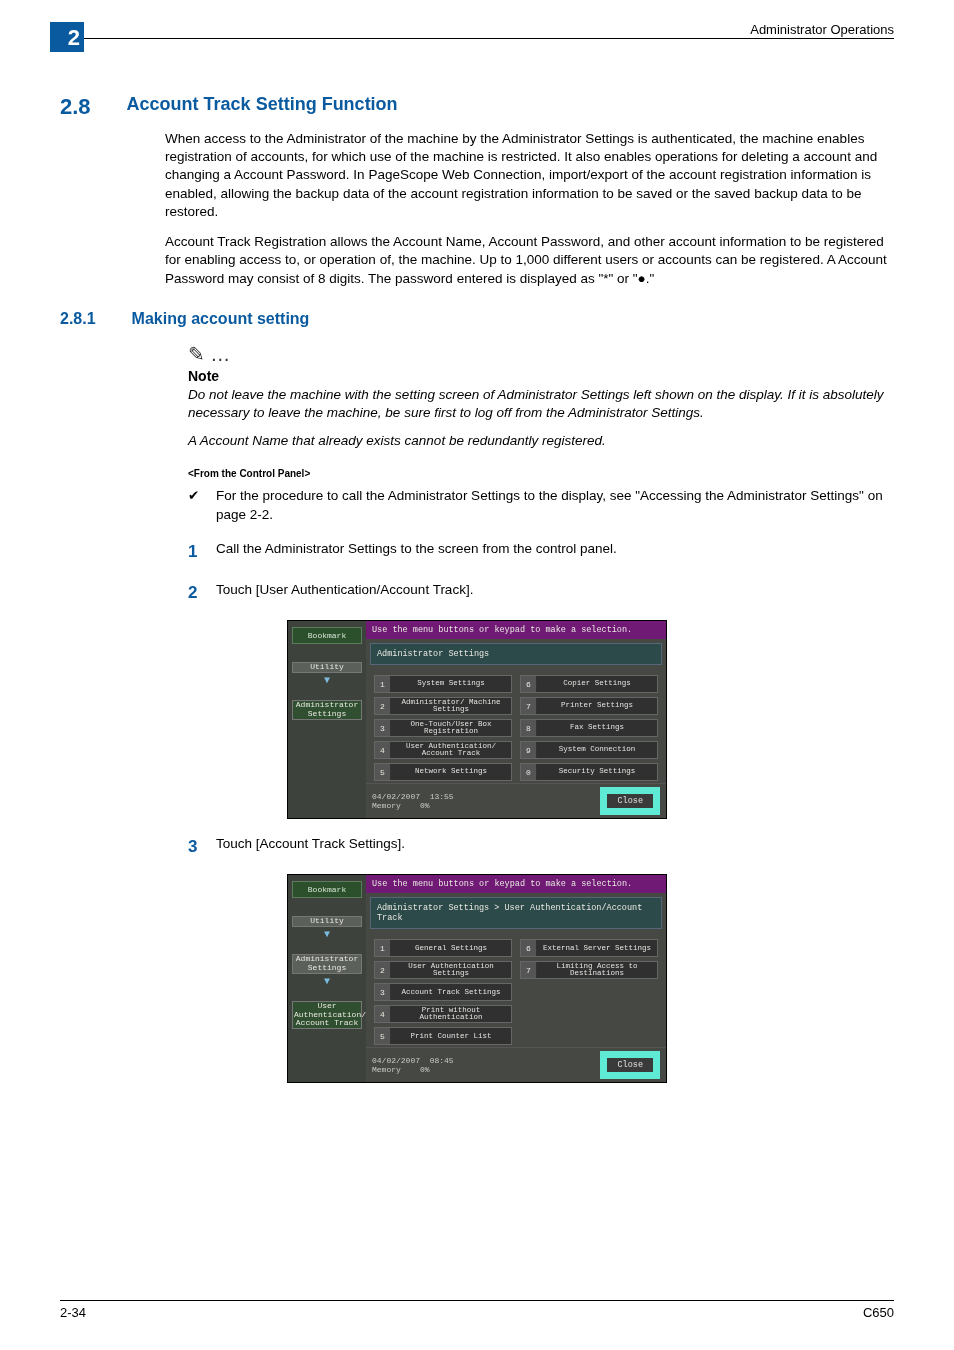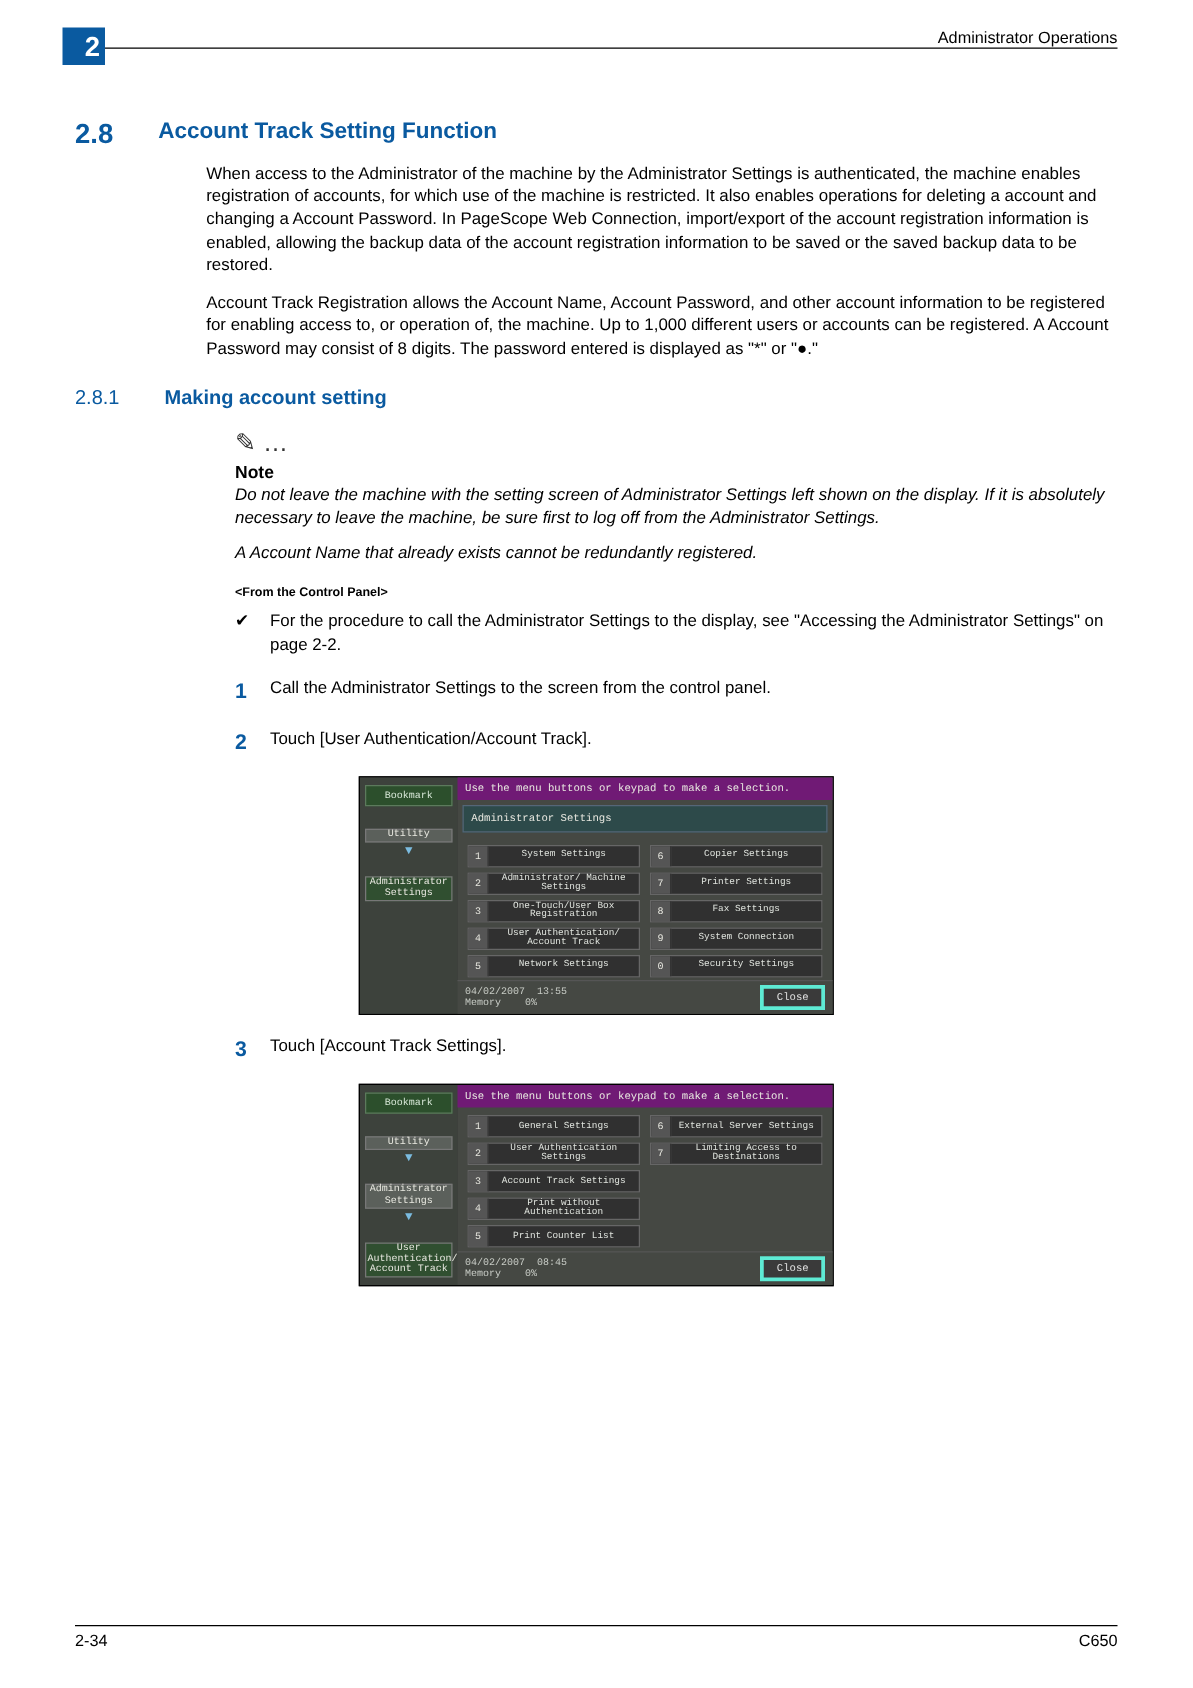--- a/index.html
+++ b/index.html
@@ -7,21 +7,21 @@
 .page{padding:30px 60px 40px 60px;min-height:1350px;position:relative}
 .top-rule{border-top:1px solid #000;margin-top:8px}
 .chapter-badge{position:absolute;top:22px;left:50px;width:34px;height:30px;background:#0a5aa0;color:#fff;font-weight:bold;font-size:22px;display:flex;align-items:flex-end;justify-content:flex-end;padding:0 4px 1px 0}
 .running-head{position:absolute;top:22px;right:60px;font-size:13px}
 .section-head{display:flex;gap:36px;margin-top:55px}
 .section-num{color:#0a5aa0;font-weight:bold;font-size:22px}
 .section-title{color:#0a5aa0;font-weight:bold;font-size:18px}
 .body-text{margin-left:105px;font-size:13.5px;line-height:1.35;margin-top:10px}
 .body-text+.body-text{margin-top:12px}
 .sub-head{display:flex;gap:36px;margin-top:22px}
-.sub-num{color:#0a5aa0;font-weight:normal;font-size:16px}
+.sub-num{color:#0a5aa0;font-weight:bold;font-size:16px}
 .sub-title{color:#0a5aa0;font-weight:bold;font-size:16px}
 .note-block{margin-left:128px;margin-top:14px}
 .note-ico{font-size:20px;color:#333}
 .note-label{font-weight:bold;font-size:14px;margin-top:2px}
 .note-text{font-style:italic;font-size:13.5px;line-height:1.35;margin-top:2px}
 .note-text+.note-text{margin-top:10px}
 .panel-label{margin-left:128px;font-weight:bold;font-size:10px;margin-top:18px}
 .bullet-row{display:flex;margin-left:128px;margin-top:8px;font-size:13.5px;line-height:1.35}
 .bullet-mark{width:28px;flex-shrink:0}
 .step-row{display:flex;margin-left:128px;margin-top:14px;font-size:13.5px;line-height:1.6}
@@ -34,21 +34,21 @@
 .side-arrow{color:#7bbce0;text-align:center;font-size:10px;margin:2px 0}
 .panel-main{flex:1;background:#454843;display:flex;flex-direction:column}
 .panel-top{background:#701a75;color:#e8e8e0;padding:4px 6px;font-size:8.5px}
 .panel-crumb{background:#2d4a4a;color:#e8e8e0;padding:5px 6px;border:1px solid #567;margin:4px}
 .menu-grid{display:flex;gap:8px;padding:6px 8px 2px 8px;flex:1}
 .menu-col{display:flex;flex-direction:column;gap:4px;flex:1}
 .menu-item{display:flex;align-items:center;background:#303030;border:1px solid #666;height:18px}
 .menu-num{width:16px;background:#555;border-right:1px solid #333;color:#e8e8e0;display:flex;align-items:center;justify-content:center;font-size:8px;height:100%}
 .menu-txt{flex:1;text-align:center;font-size:7.5px;line-height:1;color:#e0e4de;padding:0 2px}
 .panel-foot{display:flex;justify-content:space-between;align-items:center;padding:3px 6px;background:#454843;border-top:1px solid #555;font-size:8px;color:#c8ccc6}
-.close-btn{background:#3a3a3a;border:3px solid #5eead4;padding:2px 10px;color:#e0e0e0;font-size:8.5px}
+.close-btn{background:#3a3a3a;border:7px solid #5eead4;padding:2px 10px;color:#e0e0e0;font-size:8.5px}
 .page-foot{position:absolute;bottom:30px;left:60px;right:60px;display:flex;justify-content:space-between;border-top:1px solid #000;padding-top:4px;font-size:13px}
 .side-lbl.sel{background:#304f30}
 </style>
 </head>
 <body>
 
 <div class="page">
   <div class="chapter-badge">2</div>
   <div class="running-head">Administrator Operations</div>
   <div class="top-rule"></div>
@@ -164,20 +164,21 @@
     <div class="panel-side">
       <div class="side-btn">Bookmark</div>
       <div class="side-lbl">Utility</div>
       <div class="side-arrow">▼</div>
       <div class="side-lbl">Administrator Settings</div>
       <div class="side-arrow">▼</div>
       <div class="side-lbl sel">User Authentication/ Account Track</div>
     </div>
     <div class="panel-main">
       <div class="panel-top">Use the menu buttons or keypad to make a selection.</div>
+      <div class="panel-crumb">Administrator Settings &gt; User Authentication/Account Track</div>
       <div class="menu-grid">
         <div class="menu-col">
           <div class="menu-item">
               <div class="menu-num">1</div>
               <div class="menu-txt">General Settings</div>
             </div>
           <div class="menu-item">
               <div class="menu-num">2</div>
               <div class="menu-txt">User Authentication Settings</div>
             </div>

